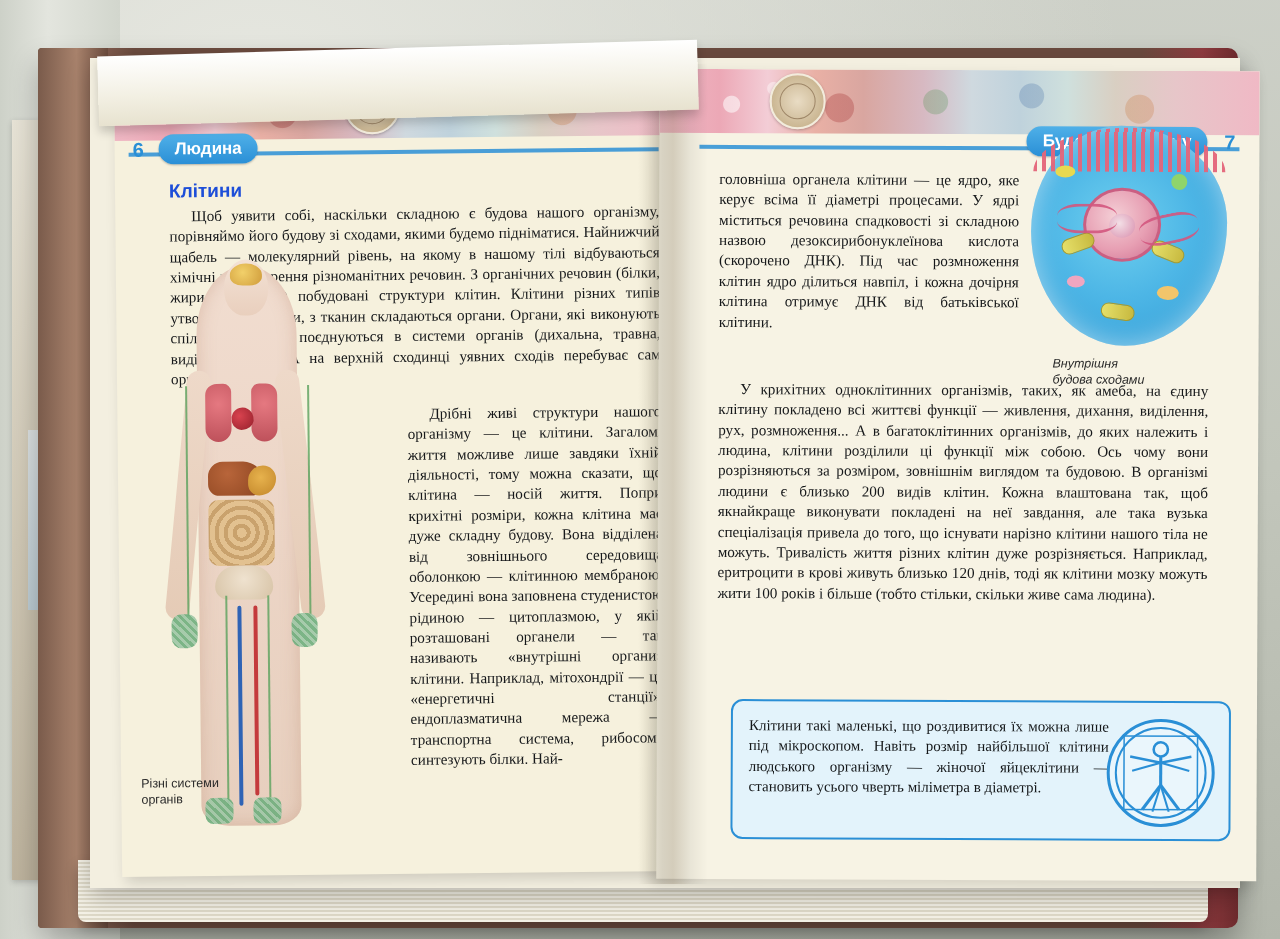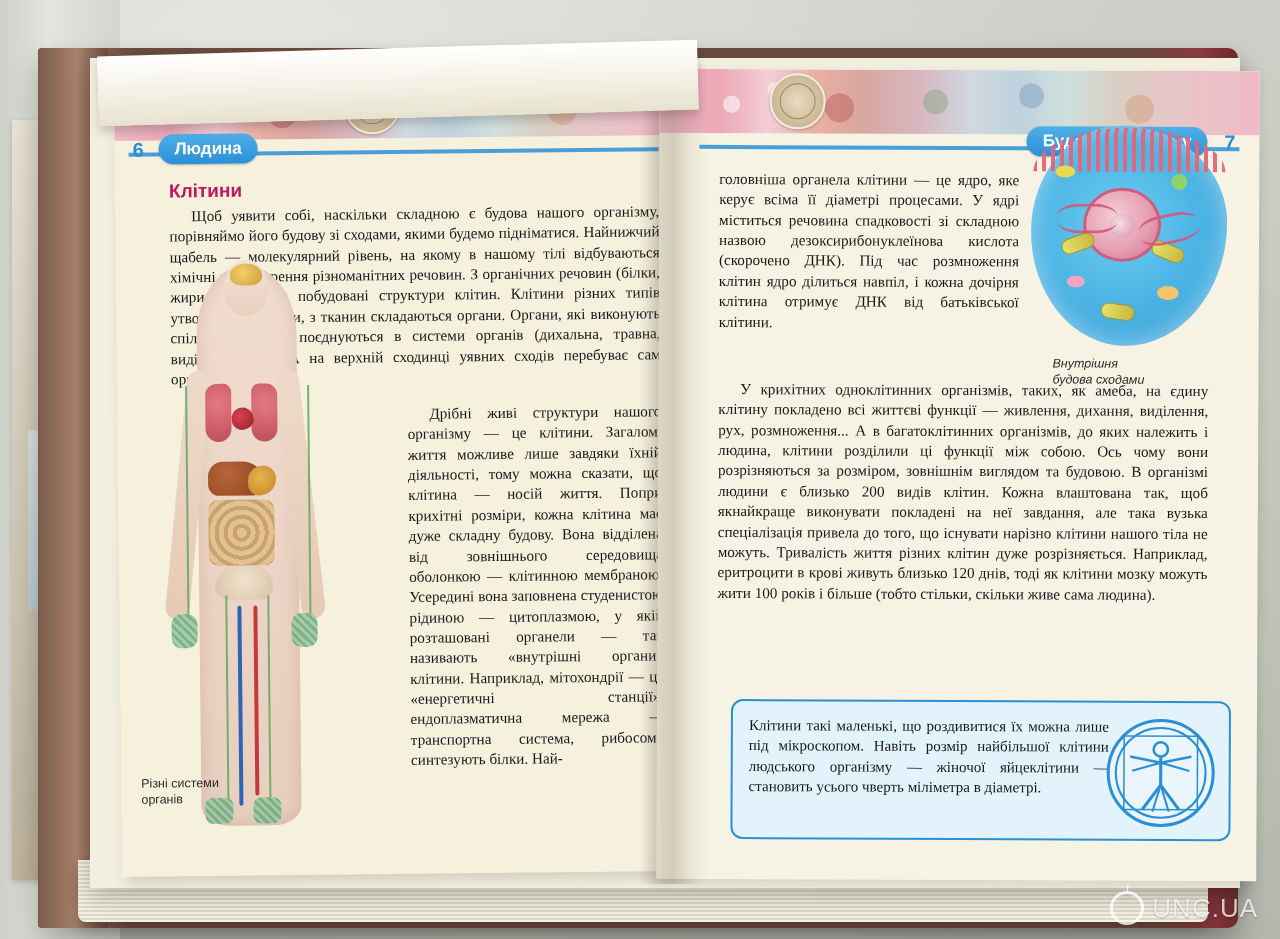--- a/index.html
+++ b/index.html
@@ -154,21 +154,21 @@
     position:absolute;
     font-family:"Liberation Serif", serif;
     font-size:15.2px;
     line-height:1.34;
     color:#16181a;
     text-align:justify;
     -webkit-hyphens:auto; hyphens:auto;
   }
   .section-title {
     position:absolute;
-    color:#be185d;
+    color:#1d4ed8;
     font-family:"Liberation Sans",sans-serif;
     font-weight:bold; font-size:19px;
   }
   p { margin:0 0 9px 0; text-indent: 22px; }
 
   .caption {
     position:absolute;
     font-family:"Liberation Sans",sans-serif;
     font-size:12.5px; color:#2a2a2a; line-height:1.25;
   }
@@ -476,18 +476,14 @@
             <line x1="50" y1="62" x2="58" y2="88" stroke="#2a8fd6" stroke-width="2"></line>
           </svg>
         </div>
       </div>
     </div>
 
     <div class="gutter"></div>
     <div class="curl"></div>
   </div>
 
-  <div class="watermark">
-    <span class="wm-sun"></span>
-    <span>UNC.UA</span>
-  </div>
 
 </div>
 
 </body></html>

